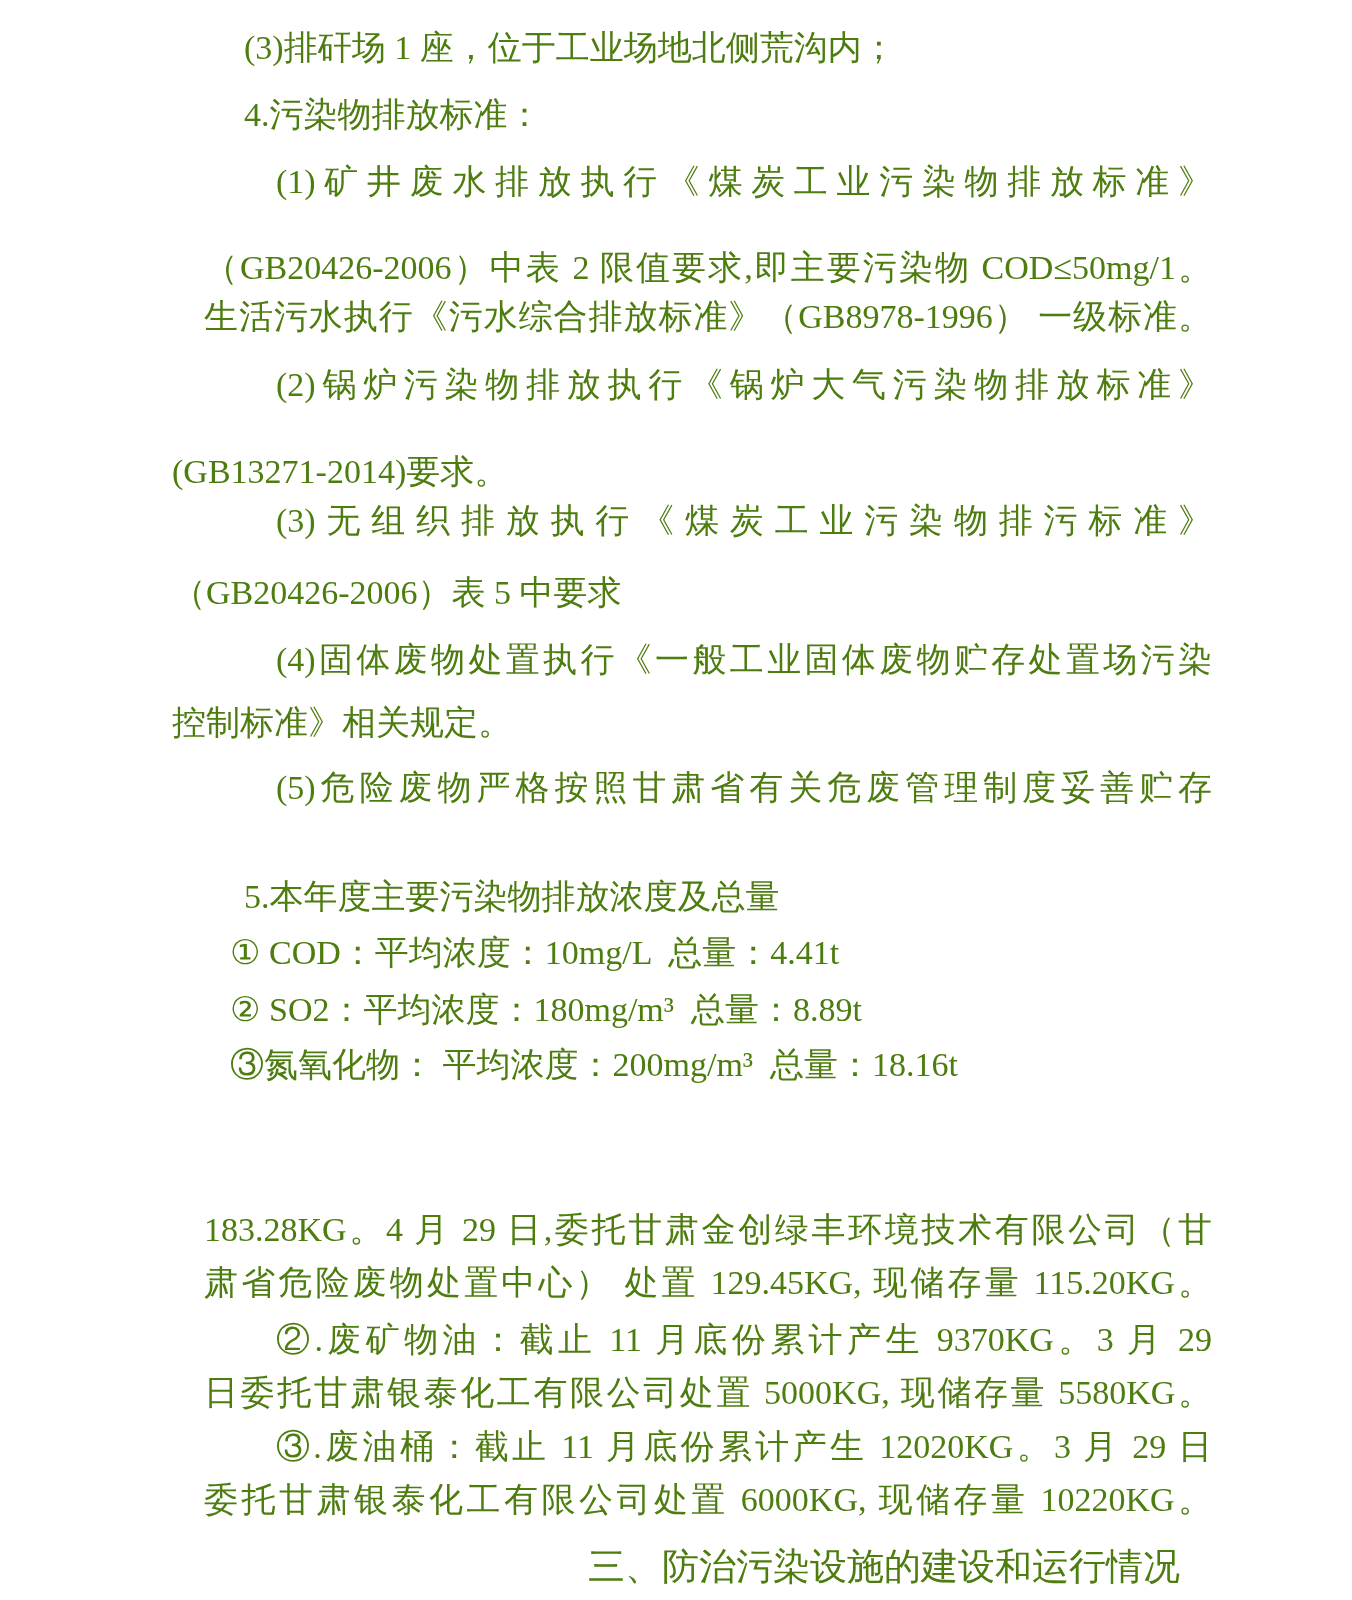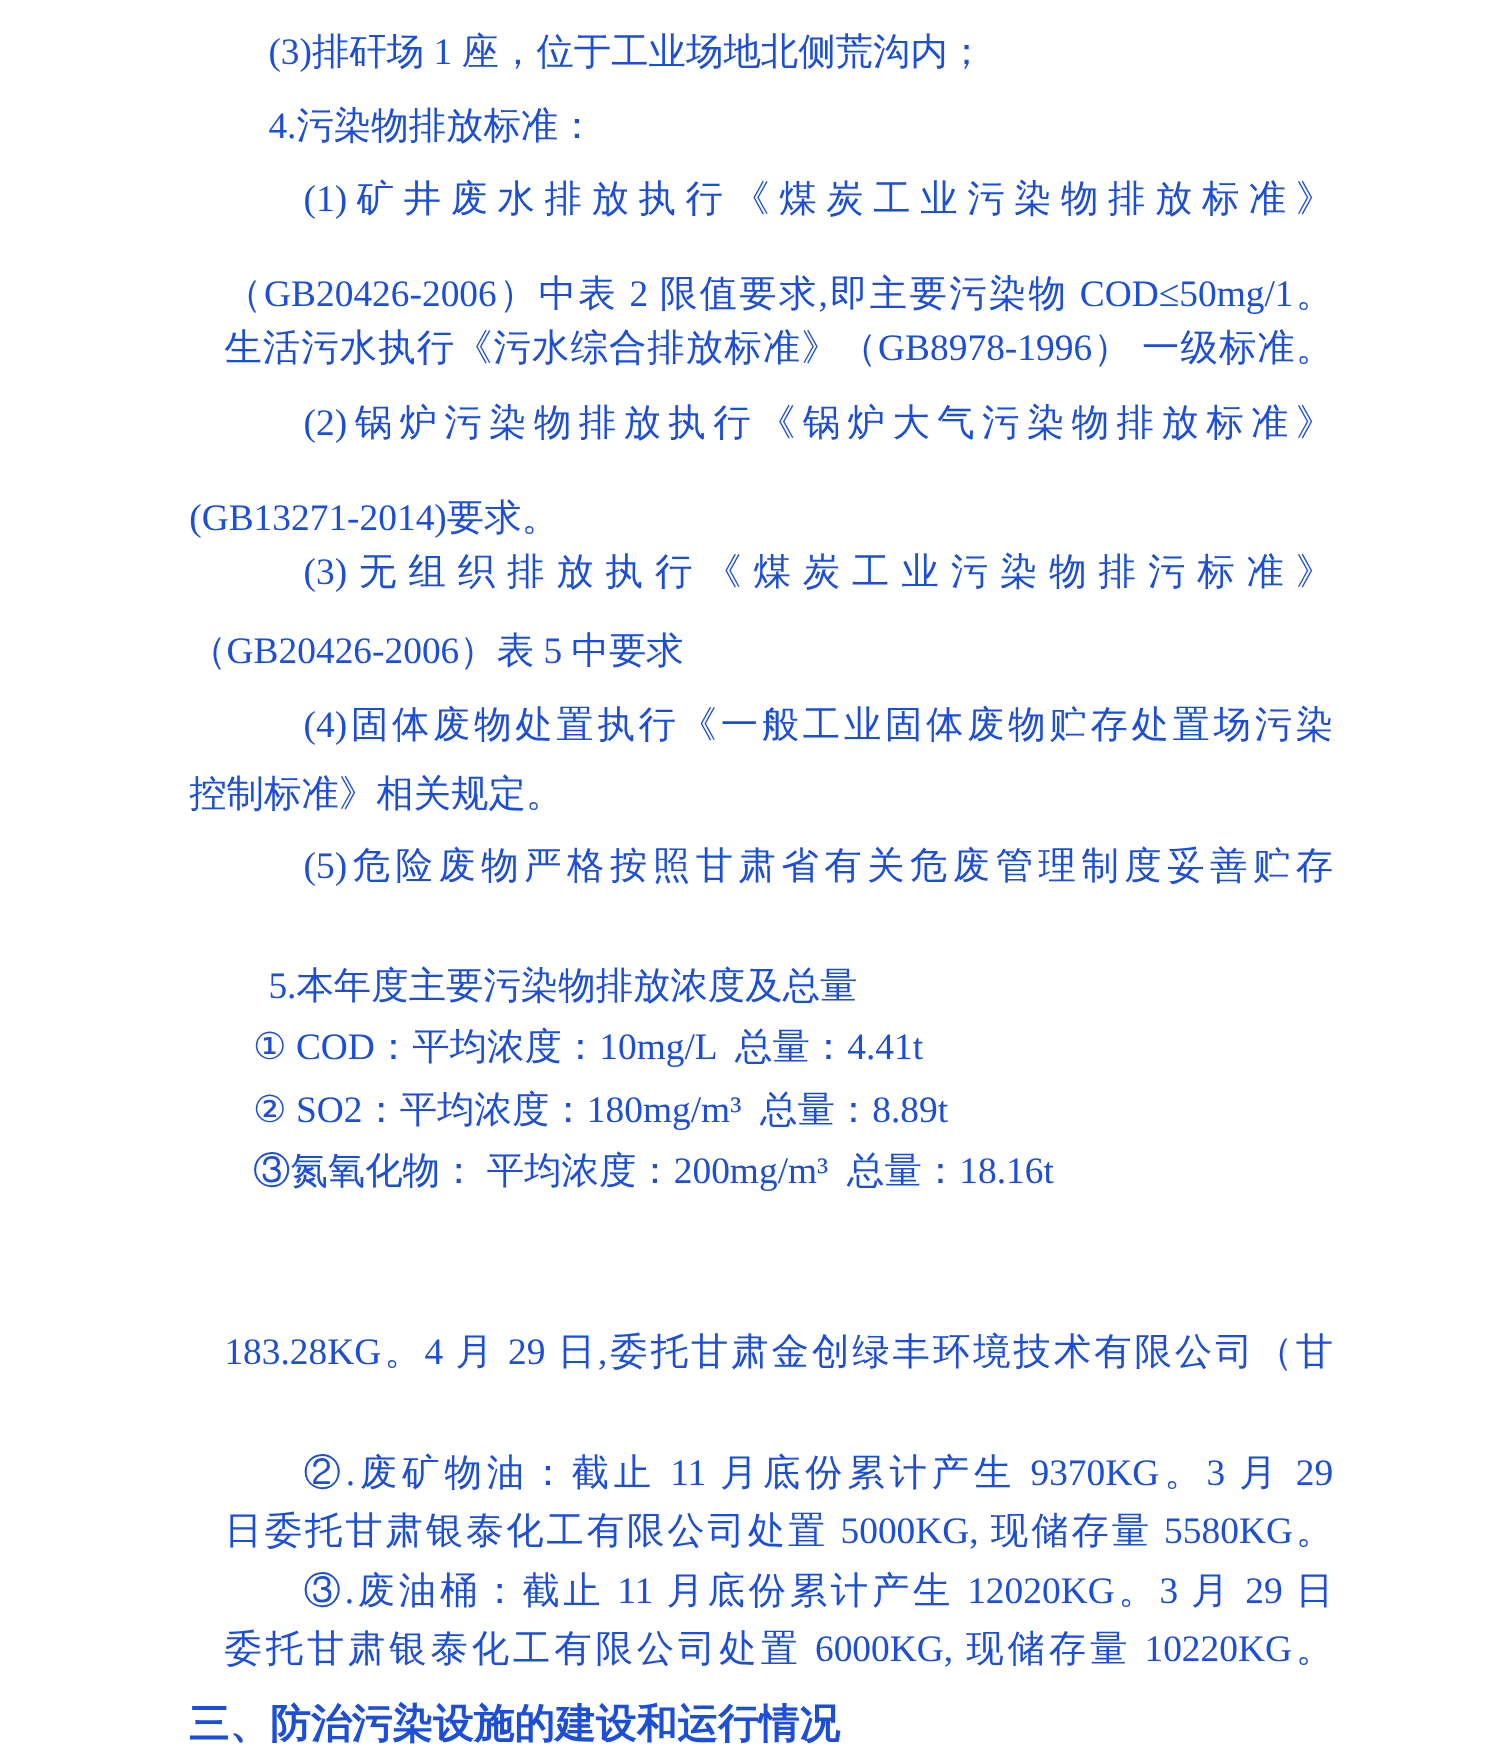--- a/index.html
+++ b/index.html
@@ -17,38 +17,39 @@
     color: #161616;
   }
   .ln {
     position: absolute;
     left: 172px;
     width: 1008px;
     box-sizing: border-box;
     font-size: 34px;
     line-height: 48px;
     white-space: pre;
-    color: #1d4ed8;
+    color: #4d7c0f;
   }
   
   .ind  { padding-left: 72px; }
   
   .ind2 { padding-left: 58px; }
   
   .fill {
     white-space: normal;
     text-align: justify;
     text-align-last: justify;
     margin-left: 32px;
   }
   
   .hd {
     font-family: "Liberation Sans", "DejaVu Sans", sans-serif;
-    font-weight: 700;
+    font-weight: 400;
     font-size: 37px;
+    text-align: right;
   }
 </style>
 </head>
 <body>
 
 <div class="page">
   <div class="ln ind" style="top:24px">(3)排矸场 1 座，位于工业场地北侧荒沟内；</div>
   <div class="ln ind" style="top:91px">4.污染物排放标准：</div>
   <div class="ln ind fill" style="top:158px">(1)矿井废水排放执行《煤炭工业污染物排放标准》</div>
   <div class="ln fill" style="top:244px">（GB20426-2006）中表 2 限值要求,即主要污染物 COD≤50mg/1。</div>
@@ -58,18 +59,19 @@
   <div class="ln ind fill" style="top:497px">(3)无组织排放执行《煤炭工业污染物排污标准》</div>
   <div class="ln" style="top:569px">（GB20426-2006）表 5 中要求</div>
   <div class="ln ind fill" style="top:636px">(4)固体废物处置执行《一般工业固体废物贮存处置场污染</div>
   <div class="ln" style="top:699px">控制标准》相关规定。</div>
   <div class="ln ind fill" style="top:764px">(5)危险废物严格按照甘肃省有关危废管理制度妥善贮存</div>
   <div class="ln ind" style="top:873px">5.本年度主要污染物排放浓度及总量</div>
   <div class="ln ind2" style="top:929px">① COD：平均浓度：10mg/L  总量：4.41t</div>
   <div class="ln ind2" style="top:986px">② SO2：平均浓度：180mg/m³  总量：8.89t</div>
   <div class="ln ind2" style="top:1041px">③氮氧化物： 平均浓度：200mg/m³  总量：18.16t</div>
   <div class="ln fill" style="top:1206px">183.28KG。4 月 29 日,委托甘肃金创绿丰环境技术有限公司（甘</div>
+  <div class="ln fill" style="top:1259px">肃省危险废物处置中心） 处置 129.45KG, 现储存量 115.20KG。</div>
   <div class="ln ind fill" style="top:1316px">②.废矿物油：截止 11 月底份累计产生 9370KG。3 月 29</div>
   <div class="ln fill" style="top:1369px">日委托甘肃银泰化工有限公司处置 5000KG, 现储存量 5580KG。</div>
   <div class="ln ind fill" style="top:1423px">③.废油桶：截止 11 月底份累计产生 12020KG。3 月 29 日</div>
   <div class="ln fill" style="top:1476px">委托甘肃银泰化工有限公司处置 6000KG, 现储存量 10220KG。</div>
   <div class="ln hd" style="top:1543px">三、防治污染设施的建设和运行情况</div>
 </div>
 
 </body></html>

